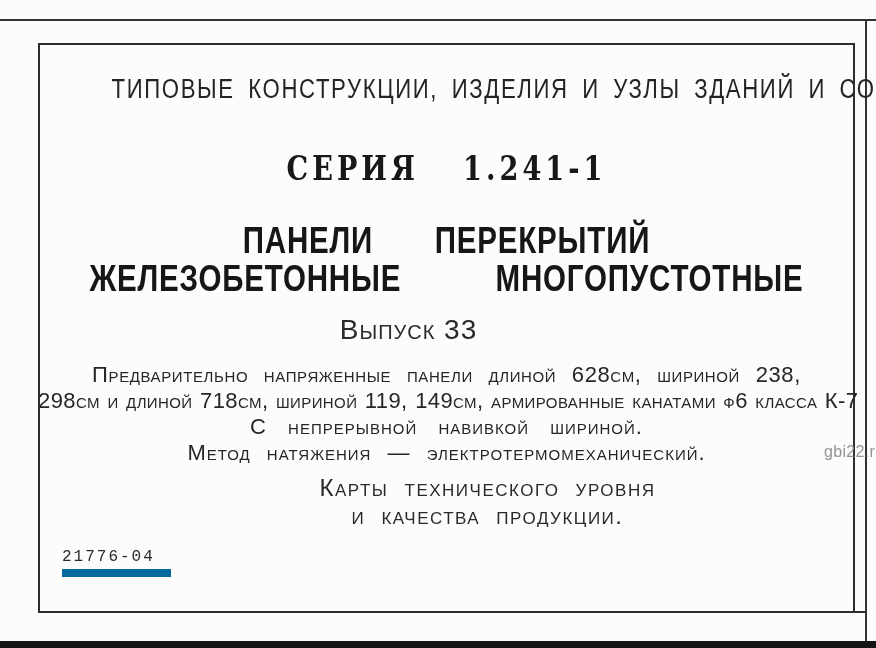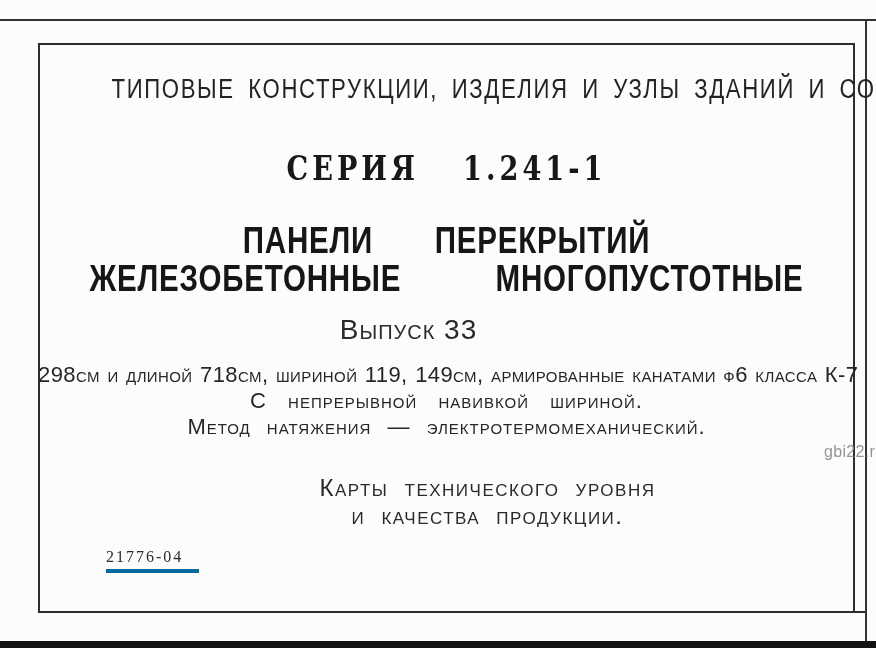--- a/index.html
+++ b/index.html
@@ -122,27 +122,26 @@
     font-variant: small-caps;
     letter-spacing: 1.5px;
     word-spacing: 8px;
     line-height: 28px;
     color: #2a2a2a;
     padding-left: 41px;
   }
   .doc-number {
     position: absolute;
     left: 62px; top: 548px;
-    font-family: Liberation Serif, serif;
+    font-family: Liberation Mono, monospace;
     font-size: 16px;
     letter-spacing: 2px;
     color: #2c2c2c;
-    border-bottom: 4px solid #0369a1;
+    border-bottom: 8px solid #0369a1;
     padding: 0 16px 3px 0;
-    margin-left: 44px;
   }
   .watermark {
     position: absolute;
     left: 824px; top: 443px;
     font-size: 16px;
     color: rgba(130,130,130,0.85);
     letter-spacing: 0.3px;
     z-index: 5;
   }
 </style>
@@ -175,20 +174,21 @@
     </div>
     <div class="row row2">
       <span>ЖЕЛЕЗОБЕТОННЫЕ</span>
       <span>МНОГОПУСТОТНЫЕ</span>
     </div>
   </div>
 
   <div class="block issue">Выпуск 33</div>
 
   <div class="block description">
+    <div class="dline1">Предварительно напряженные панели длиной 628см, шириной 238,</div>
     <div class="dline2">298см и длиной 718см, шириной 119, 149см, армированные канатами ф6 класса К-7</div>
     <div class="dline3">С непрерывной навивкой шириной.</div>
     <div class="dline4">Метод натяжения — электротермомеханический.</div>
   </div>
 
   <div class="block cards-note">
     <div>Карты технического уровня</div>
     <div>и качества продукции.</div>
   </div>
 

